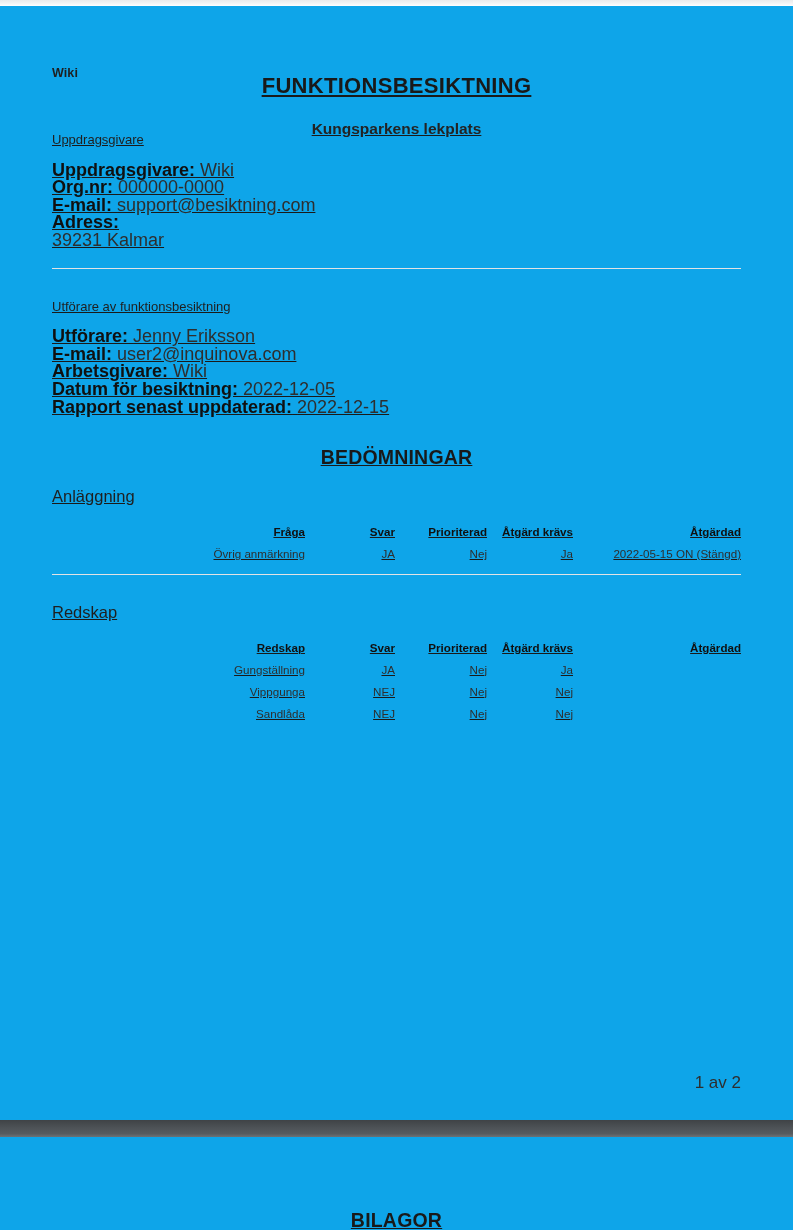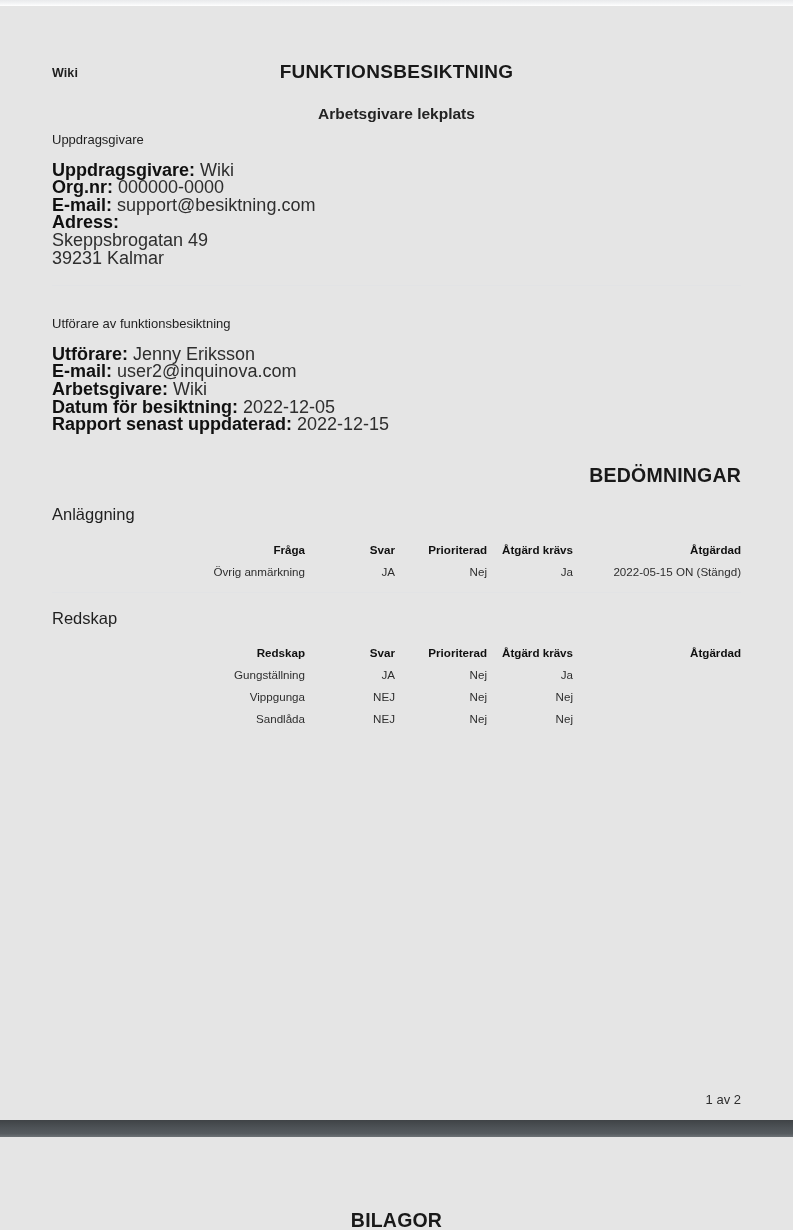--- a/index.html
+++ b/index.html
@@ -20,22 +20,23 @@
     overflow: hidden;
   }
   
   .viewer-topstrip {
     height: 6px;
     width: 100%;
     background: linear-gradient(to bottom, #e9eaec 0%, #f4f5f6 60%, #ffffff 100%);
   }
 
   .page {
-    background: #e5e5e5;
+    background: #0ea5e9;
     position: relative;
+    text-decoration: underline;
   }
   .page-1 { height: 1114px; padding: 0 52px; }
   .page-2 { padding: 0 52px; }
 
   
   .page-separator {
     width: 100%;
     height: 17px;
     background: linear-gradient(to bottom, #3f4346 0%, #4d5256 45%, #565b5f 80%, #6d7276 100%);
   }
@@ -50,25 +51,25 @@
     position: absolute;
     left: 0;
     top: 60px;
     font-size: 12.5px;
     font-weight: 700;
     letter-spacing: 0.1px;
     color: #1f1f1f;
   }
   .doc-title {
     text-align: center;
-    font-size: 19px;
+    font-size: 22px;
     font-weight: 700;
     letter-spacing: 0.3px;
     color: #191919;
-    margin: 4px;
+    margin: 16px;
     line-height: 1.1;
   }
   .doc-subtitle {
     text-align: center;
     font-size: 15.5px;
     font-weight: 700;
     color: #232323;
     margin: 22px 0 0 0;
     line-height: 1.1;
   }
@@ -94,21 +95,21 @@
 
   .divider {
     border: 0;
     border-top: 1px solid #e2e3e5;
     margin: 18px 0 0 0;
     width: 100%;
   }
 
   
   .assess-title {
-    text-align: right;
+    text-align: center;
     font-size: 19.5px;
     font-weight: 700;
     letter-spacing: 0.2px;
     color: #191919;
     margin: 30px 0 0 0;
   }
 
   .sub-heading {
     font-size: 16.5px;
     font-weight: 400;
@@ -150,22 +151,22 @@
     border: 0;
     border-top: 1px solid #e2e3e5;
     margin: 9px 0 0 0;
     width: 100%;
   }
 
   
   .page-footer {
     position: absolute;
     right: 52px;
-    bottom: 13px;
-    font-size: 13px;
+    bottom: 27px;
+    font-size: 17px;
     font-weight: 400;
     color: #2e2e2e;
   }
 
   
   .attach-title {
     text-align: center;
     font-size: 19.5px;
     font-weight: 700;
     letter-spacing: 0.2px;
@@ -179,42 +180,41 @@
 
 <div id="viewer">
 
   <div class="viewer-topstrip"></div>
 
   <div class="page page-1">
 
     <div class="doc-head">
       <div class="brand">Wiki</div>
       <h1 class="doc-title">FUNKTIONSBESIKTNING</h1>
-      <h2 class="doc-subtitle">Arbetsgivare lekplats</h2>
+      <h2 class="doc-subtitle">Kungsparkens lekplats</h2>
     </div>
 
     <div class="section">
       <h3 class="section-heading">Uppdragsgivare</h3>
       <div class="kv-list">
         <div class="kv-row">
           <span class="kv-key">Uppdragsgivare:</span>
           <span class="kv-val">Wiki</span>
         </div>
         <div class="kv-row">
           <span class="kv-key">Org.nr:</span>
           <span class="kv-val">000000-0000</span>
         </div>
         <div class="kv-row">
           <span class="kv-key">E-mail:</span>
           <span class="kv-val">support@besiktning.com</span>
         </div>
         <div class="kv-row">
           <span class="kv-key">Adress:</span>
         </div>
-        <div class="kv-row plain-row">Skeppsbrogatan 49</div>
         <div class="kv-row plain-row">39231 Kalmar</div>
       </div>
       <hr class="divider">
     </div>
 
     <div class="section">
       <h3 class="section-heading">Utförare av funktionsbesiktning</h3>
       <div class="kv-list">
         <div class="kv-row">
           <span class="kv-key">Utförare:</span>
@@ -266,21 +266,21 @@
             <td>JA</td>
             <td>Nej</td>
             <td>Ja</td>
             <td>2022-05-15 ON (Stängd)</td>
           </tr>
         </tbody>
       </table>
       <hr class="table-divider">
     </div>
 
-    <div class="section" style="margin-top:16px;">
+    <div class="section" style="margin-top:28px;">
       <h3 class="sub-heading">Redskap</h3>
       <table class="report-table">
         <colgroup>
           <col class="c-name">
             <col class="c-svar">
             <col class="c-prio">
             <col class="c-atg">
             <col class="c-done">
         </colgroup>
         <thead>

